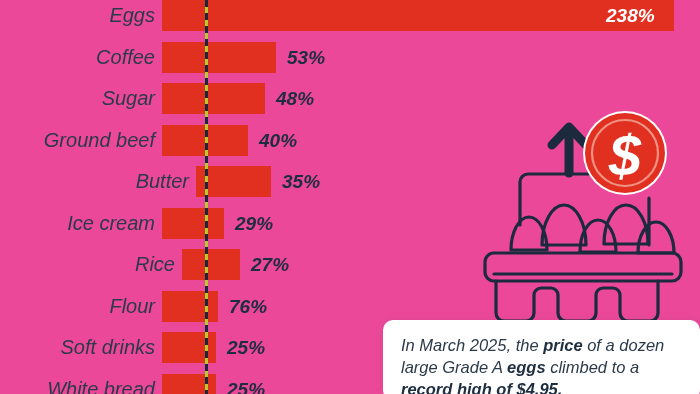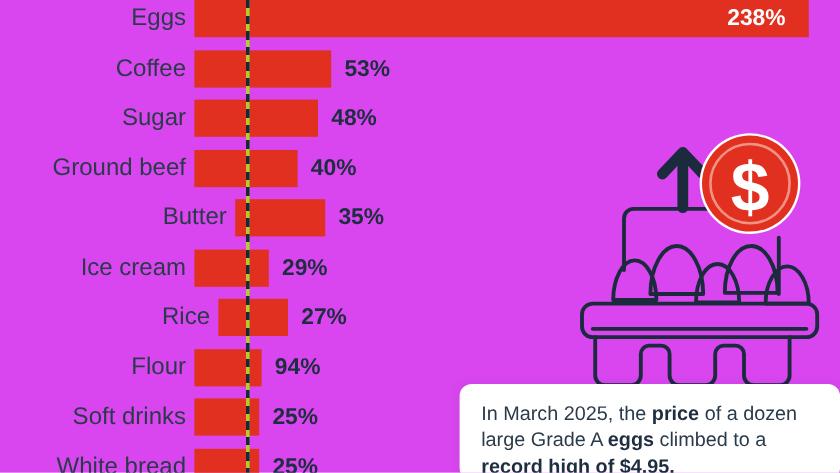--- a/index.html
+++ b/index.html
@@ -11,21 +11,22 @@
     width: 700px;
     height: 394px;
     overflow: hidden;
     font-family: "Liberation Sans", sans-serif;
     position: relative;
     color: #1e2d3f;
   }
   #chart-root {
     position: absolute;
     inset: 0;
-    background: #d946ef;
+    background: #ec4899;
+    font-style: italic;
   }
 
   
   .rows {
     position: absolute;
     left: 0;
     top: 0;
     width: 700px;
   }
   .row {
@@ -172,21 +173,21 @@
         <div class="bar-value-out" style="left: 235px;">29%</div>
       </div>
       <div class="row" style="top: 249px; margin-left: 20px;">
         <div class="row-label">Rice</div>
         <div class="bar" style="width: 58px;"></div>
         <div class="bar-value-out" style="left: 231px;">27%</div>
       </div>
       <div class="row" style="top: 290.5px;">
         <div class="row-label">Flour</div>
         <div class="bar" style="width: 56px;"></div>
-        <div class="bar-value-out" style="left: 229px;">94%</div>
+        <div class="bar-value-out" style="left: 229px;">76%</div>
       </div>
       <div class="row" style="top: 332px;">
         <div class="row-label">Soft drinks</div>
         <div class="bar" style="width: 54px;"></div>
         <div class="bar-value-out" style="left: 227px;">25%</div>
       </div>
       <div class="row" style="top: 373.5px;">
         <div class="row-label">White bread</div>
         <div class="bar" style="width: 54px;"></div>
         <div class="bar-value-out" style="left: 227px;">25%</div>

